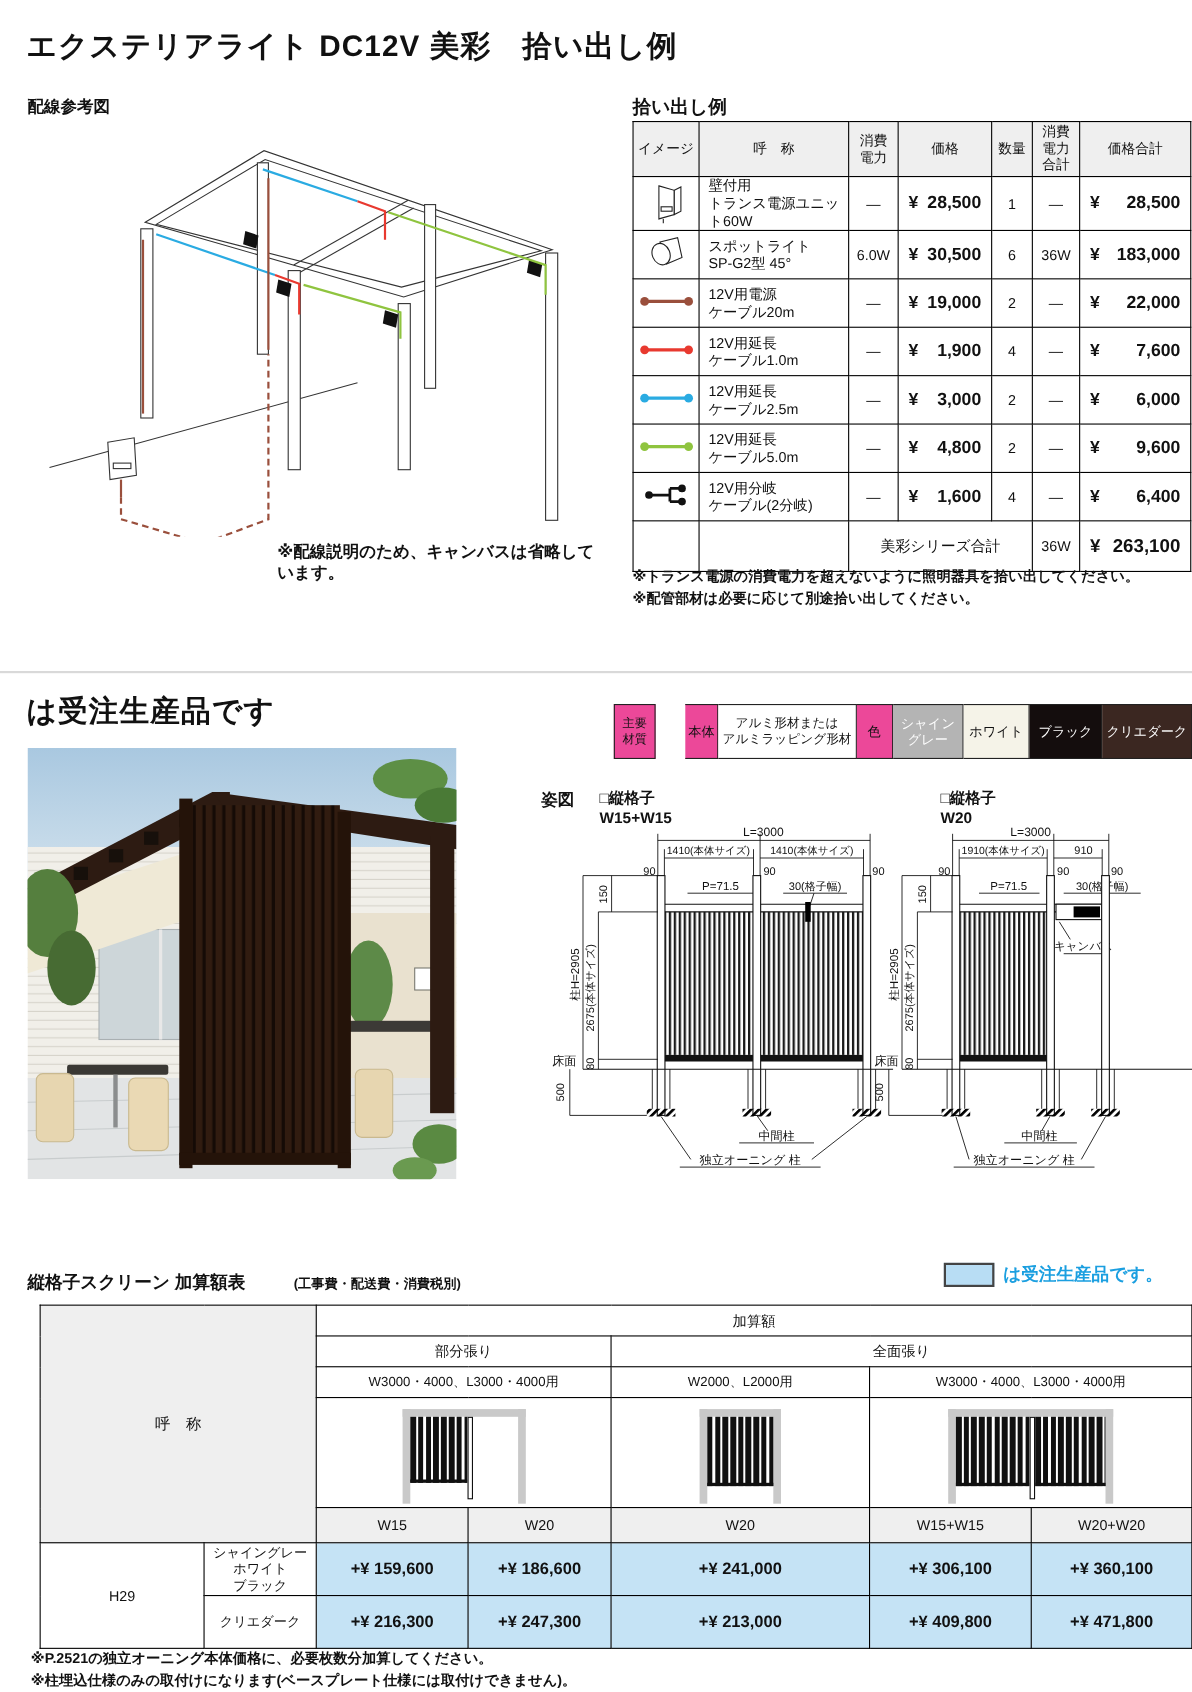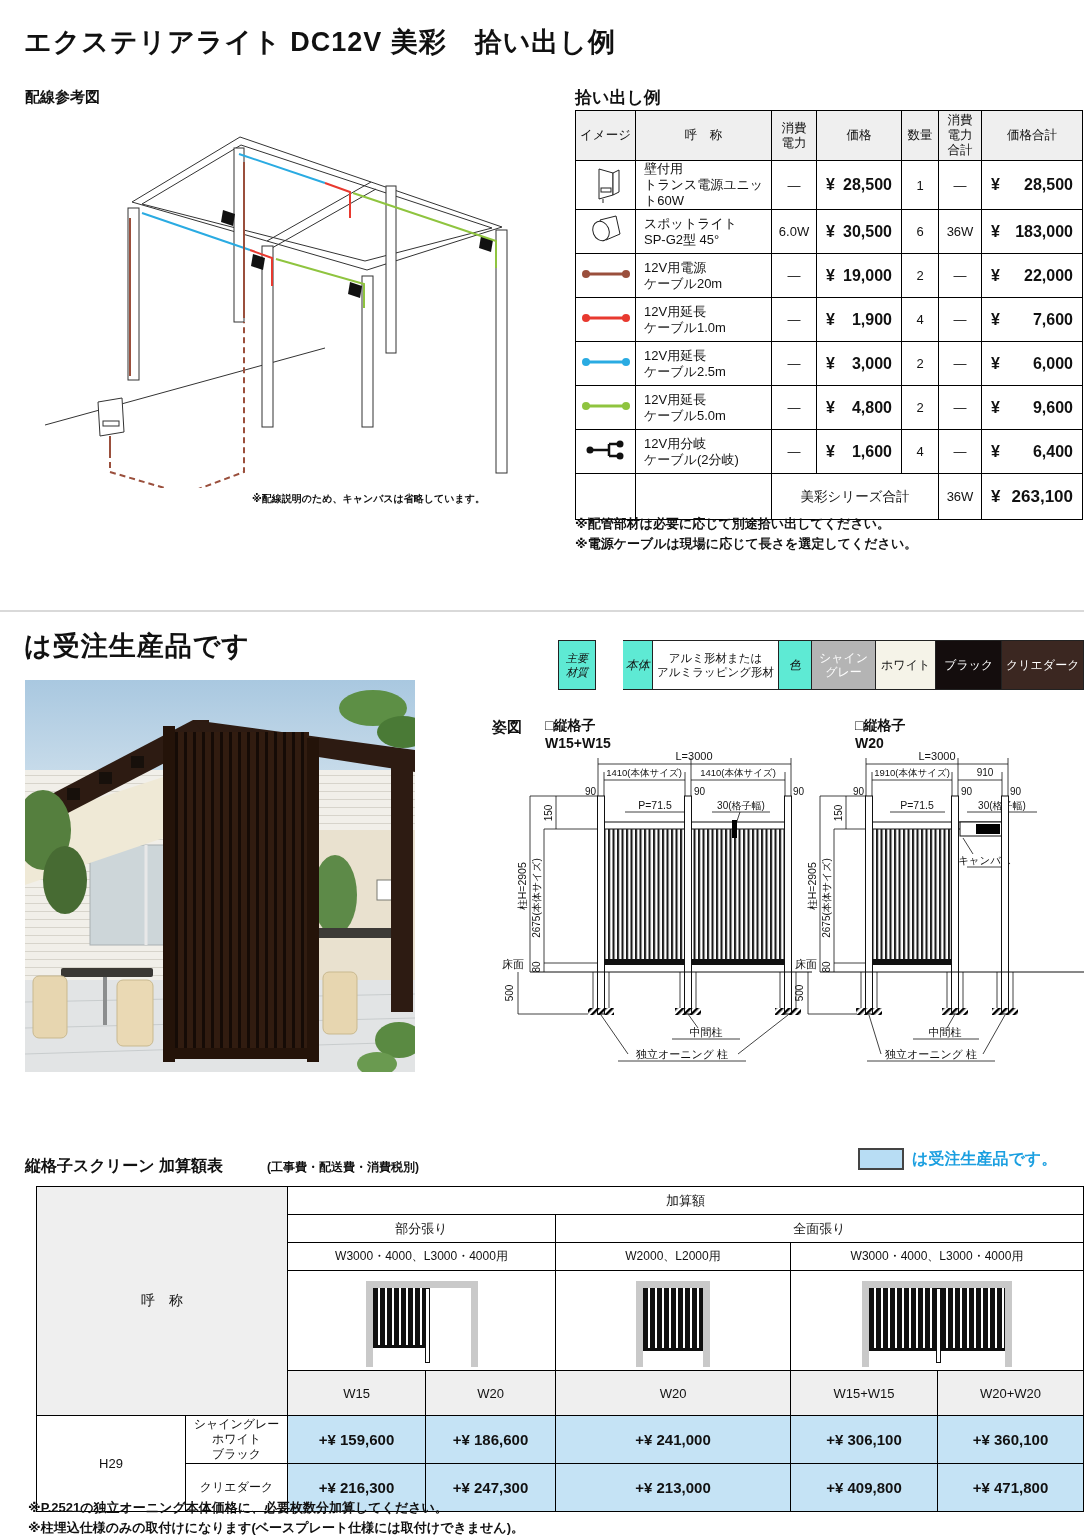--- a/index.html
+++ b/index.html
@@ -22,21 +22,21 @@
   .pricef{display:flex;justify-content:space-between;align-items:center;
           padding:0 9px;font-weight:bold;font-size:16px;}
   .qty{font-size:14px;}
   .notes{font-size:13px;font-weight:600;line-height:20px;}
 
   
   .matbar{display:flex;height:50px;}
   .matbar .cell{border:1px solid #222;border-left:none;display:flex;align-items:center;
                 justify-content:center;text-align:center;font-size:12px;line-height:14px;}
   .matbar .cell:first-child{border-left:1px solid #222;}
-  .bg-head{background:#5eead4;font-style:italic;}
+  .bg-head{background:#ec4899;}
   .bg-white{background:#fff;}
   .chip-gray{background:#b4b4b4;color:#fdfdfd;}
   .chip-white{background:#f5f3e8;color:#111;}
   .chip-black{background:#140d0d;color:#fff;}
   .chip-dark{background:#3b2721;color:#fff;}
 
   
   .s3title{font-size:16px;font-weight:bold;}
   .s3sub{font-size:12px;font-weight:bold;padding-left:44px;}
   .legend{display:flex;align-items:center;gap:8px;}
@@ -101,21 +101,21 @@
     <polyline points="110,100 110,258" stroke="#9a4f3c"></polyline>
     <polyline points="90,334 90,354 165,376 224,354 224,204" stroke-dasharray="6 4" stroke="#9a4f3c"></polyline>
   </g>
 
   <g>
     <polygon points="78,284 102,280 104,314 80,318" fill="#fff" stroke="#333"></polygon>
     <rect x="83" y="303" width="16" height="5" fill="none" stroke="#333"></rect>
     <line x1="90" y1="318" x2="90" y2="334" stroke="#9a4f3c" stroke-width="2"></line>
   </g>
 </svg>
-<div class="abs" style="left:252px;top:492px;width:300px;font-size:10px;font-weight:600;">※配線説明のため、キャンバスは省略しています。</div>
+<div class="abs" style="left:252px;top:492px;width:300px;font-size:15px;font-weight:600;">※配線説明のため、キャンバスは省略しています。</div>
 
 <div class="abs" style="left:575px;top:86px;font-size:17px;font-weight:bold;">拾い出し例</div>
 
 <table class="ptab abs" style="left:575px;top:110px;">
   <colgroup>
       <col style="width:60px">
       <col style="width:136px">
       <col style="width:45px">
       <col style="width:85px">
       <col style="width:37px">
@@ -340,22 +340,22 @@
           <div class="pricef" style="font-size:17px;">
             <span>¥</span>
             <span>263,100</span>
           </div>
         </td>
   </tr>
 </tbody>
   </table>
 
 <div class="abs notes" style="left:575px;top:514px;width:500px;">
+  <div>※トランス電源の消費電力を超えないように照明器具を拾い出してください。</div>
   <div>※配管部材は必要に応じて別途拾い出してください。</div>
-  <div>※電源ケーブルは現場に応じて長さを選定してください。</div>
 </div>
 
 <div class="abs" style="left:0;top:610px;width:1084px;height:2px;background:#d9d9d9;"></div>
 
 <div class="abs h1" style="left:24px;top:628px;">は受注生産品です</div>
 
 <div class="abs matbar" style="left:558px;top:640px;width:526px;">
   <div class="cell bg-head pre" style="width:40px;font-size:11px;">主要
 材質</div>
   <div class="cell bg-head" style="width:32px;margin-left:27px;">本体</div>
@@ -663,21 +663,21 @@
       </div>
     </td>
     <td colspan="2">
       <div class="thumb" style="width:150px;height:86px;">
         <div class="lat" style="left:0;width:49%;height:80%;"></div>
         <div class="lat" style="left:53%;width:47%;height:80%;"></div>
         <div class="midpost" style="left:49.5%;height:96%;"></div>
       </div>
     </td>
   </tr>
-  <tr style="height:45px;">
+  <tr style="height:32px;">
     <td class="gray">W15</td>
     <td class="gray">W20</td>
     <td class="gray">W20</td>
     <td class="gray">W15+W15</td>
     <td class="gray">W20+W20</td>
   </tr>
   <tr style="height:48px;">
     <td rowspan="2">H29</td>
     <td class="lab pre">シャイングレー
 ホワイト

